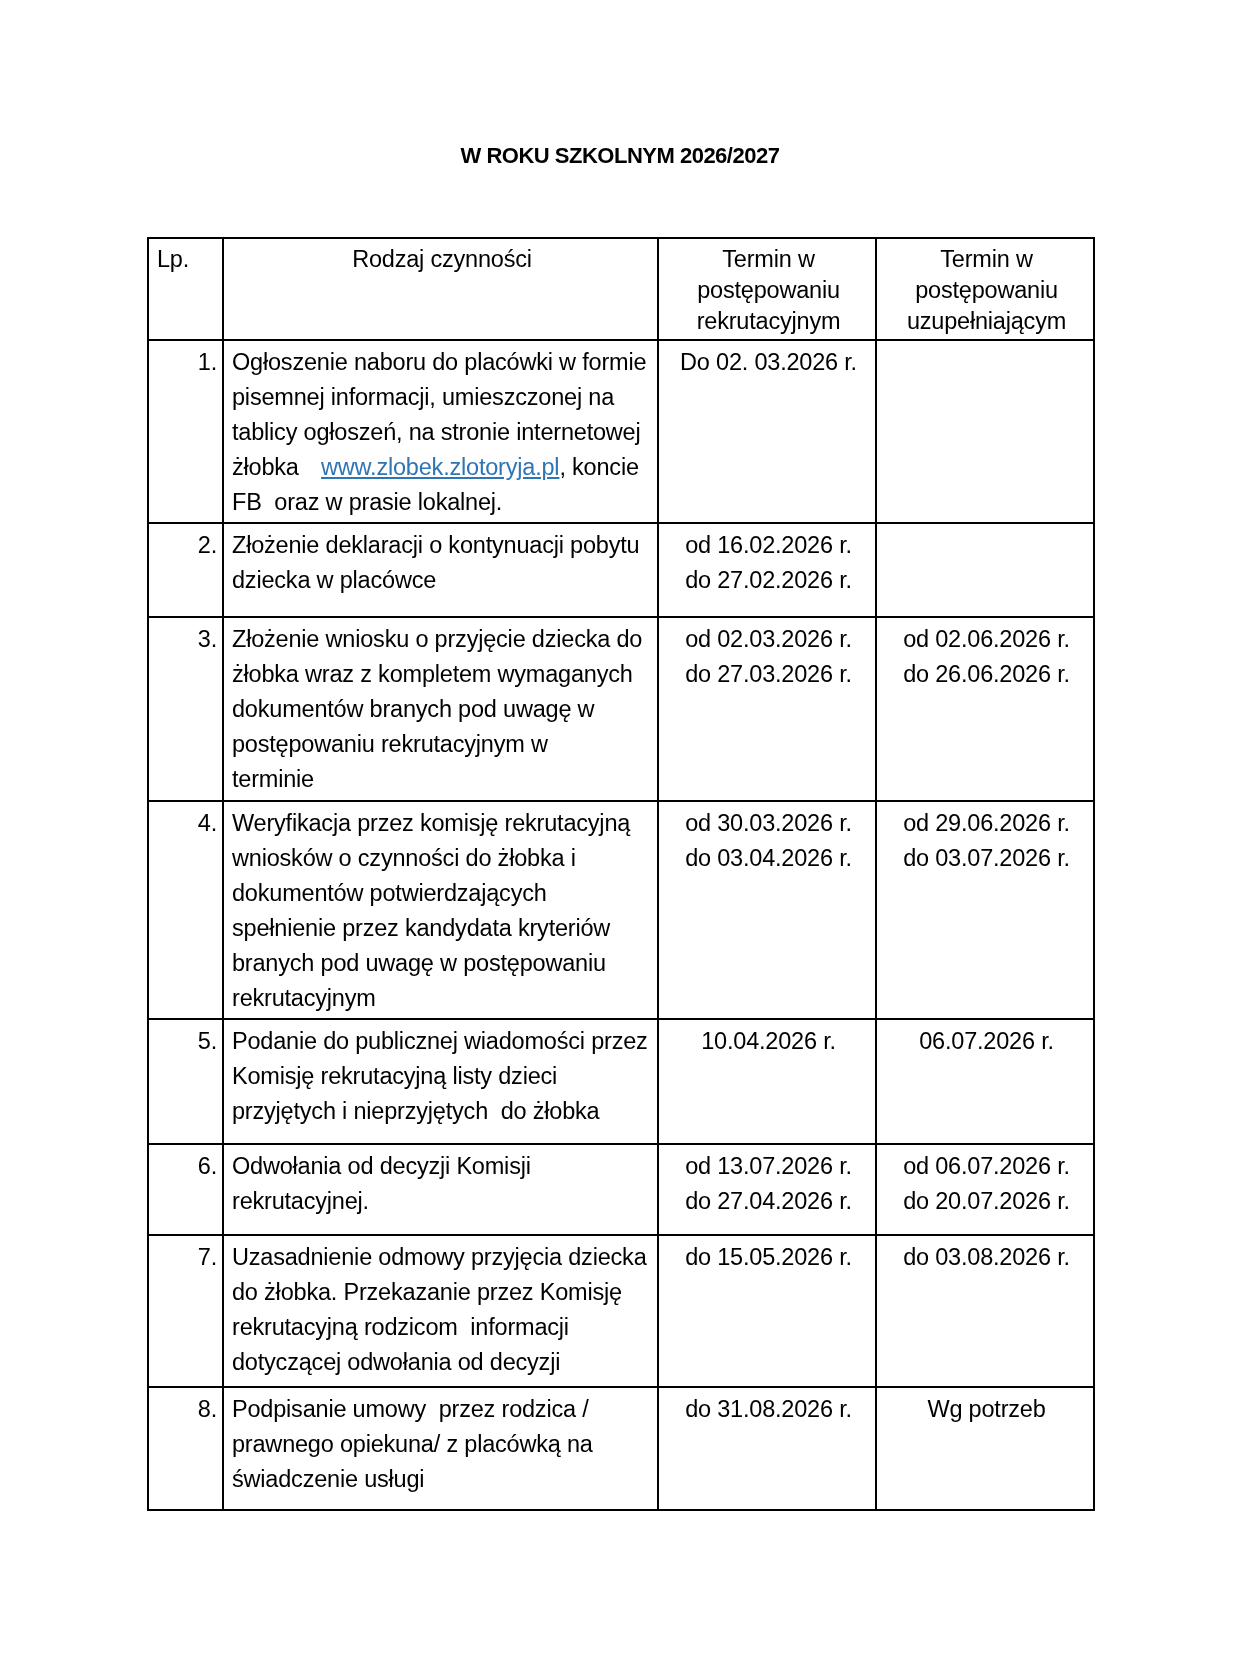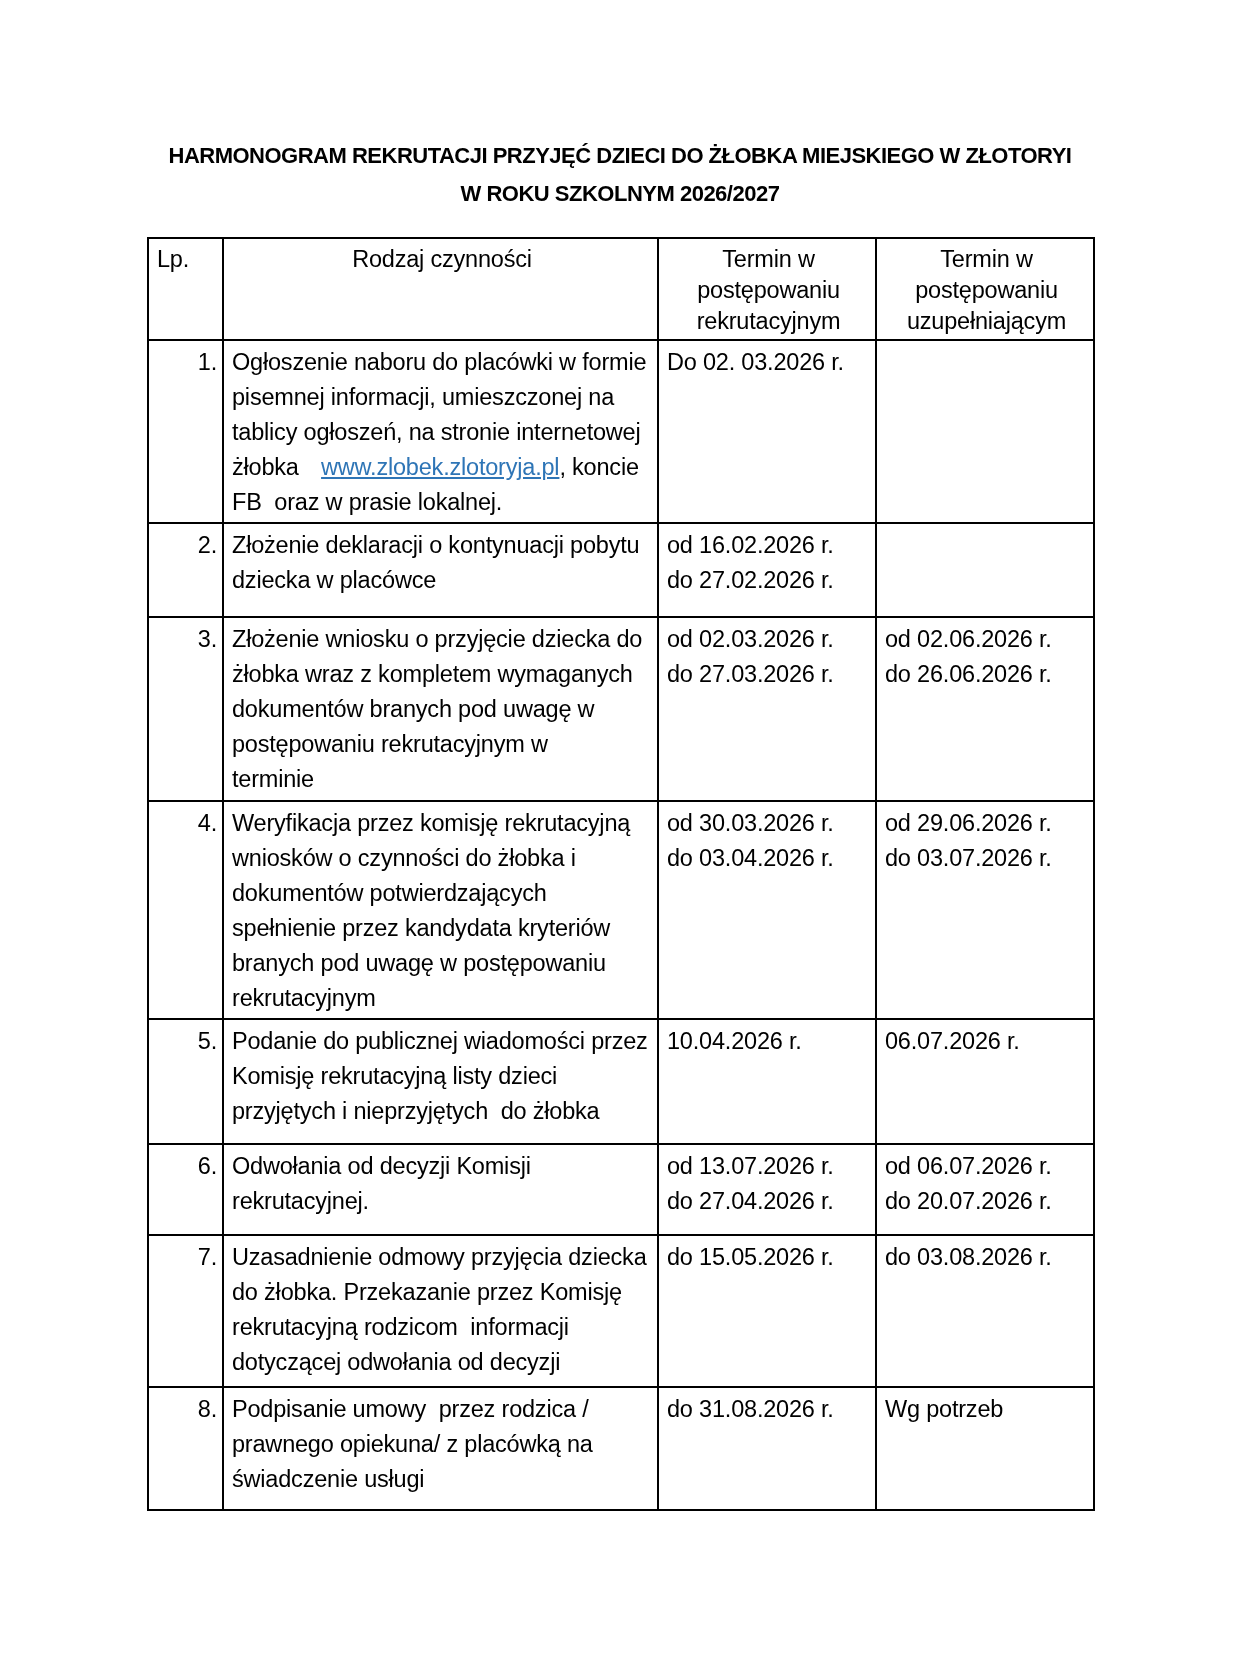--- a/index.html
+++ b/index.html
@@ -46,32 +46,31 @@
     background: #ffffff;
   }
   table.schedule th {
     text-align: center;
     line-height: 31px;
     padding-top: 5px;
   }
   table.schedule th.col-lp { text-align: left; }
   td.num  { text-align: right; padding-right: 5px; }
   td.activity { text-align: left; }
-  td.term { }
+  td.term { text-align: center; }
   td.pt1 { padding-top: 39px; margin-left: 36px; }
   td.pt2 { padding-top: 74px; }
   a.doc-link { color: #2E75B6; cursor: pointer; margin-left: 16px; }
 </style>
 </head>
 <body>
 
 <div class="page">
 
   <div class="title">
-    <div>HARMONOGRAM REKRUTACJI PRZYJĘĆ DZIECI DO ŻŁOBKA MIEJSKIEGO W ZŁOTORYI</div>
     <div>W ROKU SZKOLNYM 2026/2027</div>
   </div>
 
   <table class="schedule">
     <colgroup>
       <col style="width:75px">
       <col style="width:435px">
       <col style="width:218px">
       <col style="width:218px">
     </colgroup>

